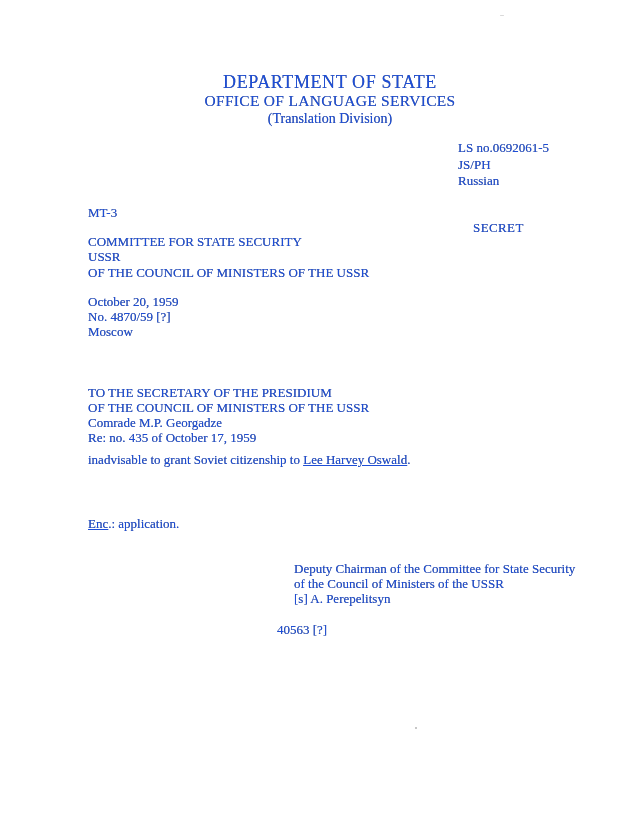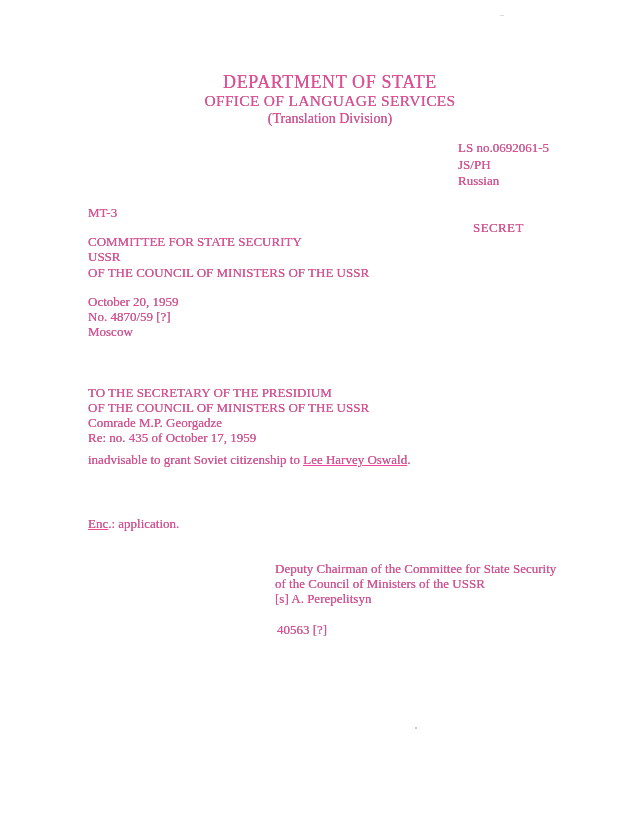--- a/index.html
+++ b/index.html
@@ -6,21 +6,21 @@
     margin: 0;
     padding: 0;
     background: #ffffff;
   }
   .page {
     position: relative;
     width: 638px;
     height: 824px;
     background: #ffffff;
     font-family: "Liberation Serif", "DejaVu Serif", serif;
-    color: #ec4899;
+    color: #1d4ed8;
     overflow: hidden;
     text-shadow: 0 0 0.4px rgba(10,10,10,0.55); 
   }
   .abs { position: absolute; }
   .header-block {
     left: 103px;
     top: 72px;
     width: 454px;
     text-align: center;
   }
@@ -84,21 +84,21 @@
   }
   .body-line-indent {
     text-indent: 39px;
   }
   .enclosure-line {
     left: 88px;
     top: 516px;
     font-size: 13px;
   }
   .signature-block {
-    left: 275px;
+    left: 294px;
     top: 561px;
     font-size: 13px;
     line-height: 15.2px;
   }
   .signature-number {
     left: 277px;
     top: 622px;
     font-size: 13px;
   }
   .underlined { text-decoration: underline; }

